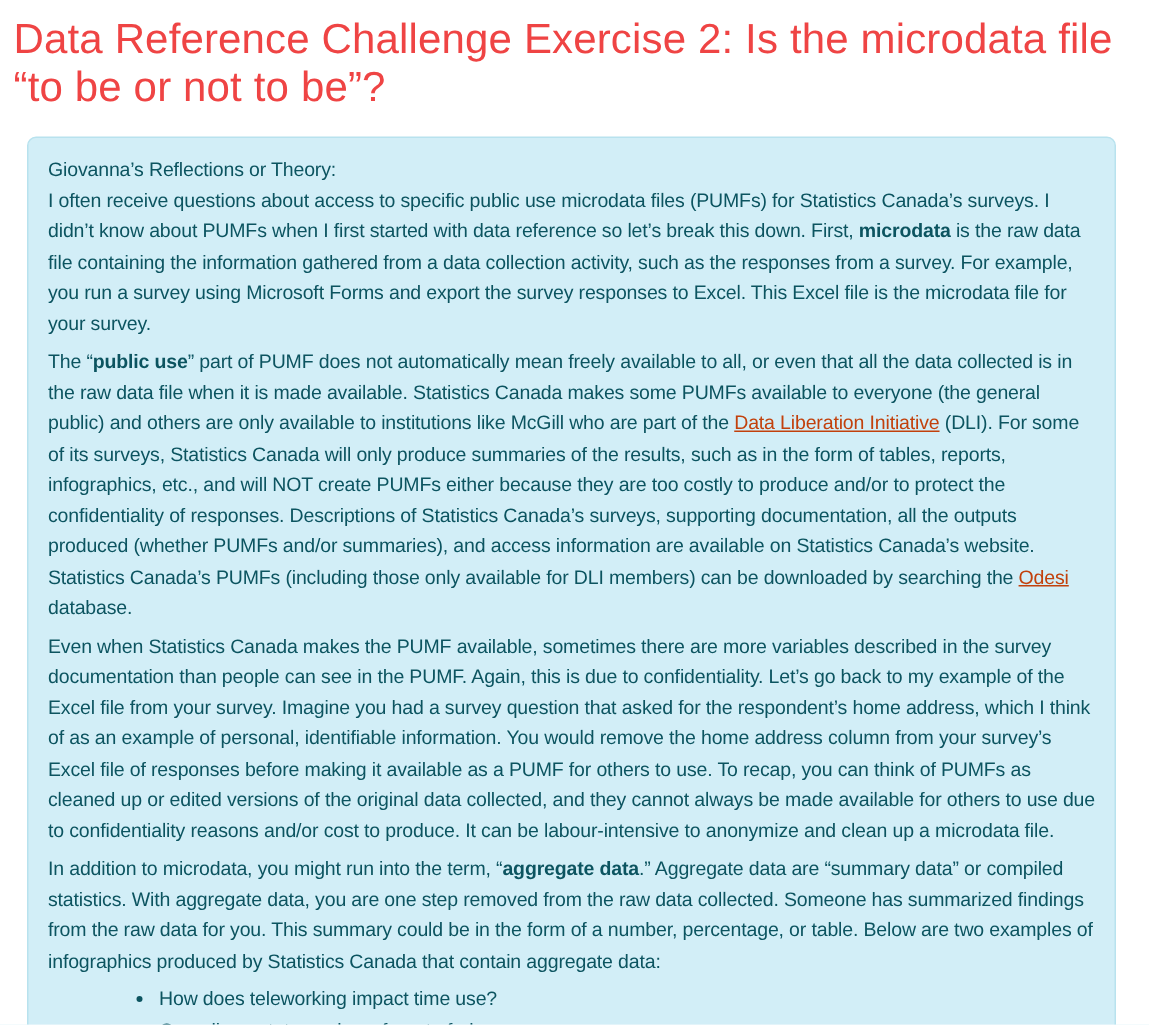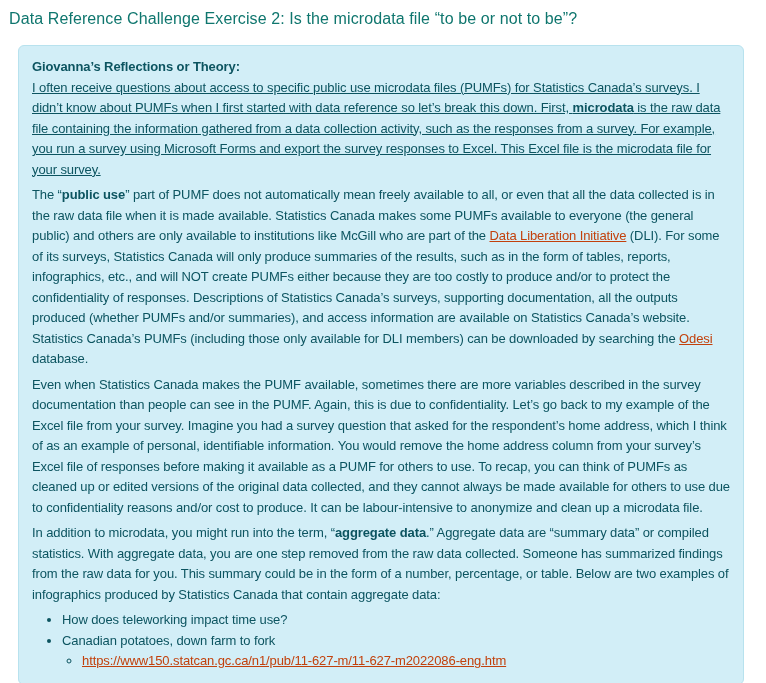--- a/index.html
+++ b/index.html
@@ -4,53 +4,53 @@
 <style>
   * { box-sizing: border-box; }
   html, body { margin: 0; padding: 0; background: #ffffff; }
   body {
     width: 766px; height: 683px;
     font-family: "Liberation Sans", "DejaVu Sans", sans-serif;
     padding: 8px 0 0 9px;
     overflow: hidden;
   }
   .page-title {
-    font-size: 16px;
+    font-size: 28px;
     font-weight: 400;
-    color: #0f766e;
+    color: #ef4444;
     margin: 2px 0 17px 0;
     letter-spacing: 0.1px;
   }
   .content-wrap { margin-left: 9px; width: 726px; }
   .panel {
     background: #d2eef7;
     border: 1px solid #b8e2ee;
     border-radius: 6px;
     padding: 11px 13px 12px 13px;
     color: #0c5460;
     font-size: 13px;
     line-height: 20.5px;
     letter-spacing: -0.1px;
   }
-  .panel-heading { font-weight: 700; }
+  .panel-heading { font-weight: 400; }
   .panel p { margin: 0 0 5px 0; }
-  .panel p:first-of-type { margin-top: 0; text-decoration: underline; }
+  .panel p:first-of-type { margin-top: 0; }
   .b { font-weight: 700; }
   a { color: #c2410c; text-decoration: underline; }
   ul.outer {
     margin: 5px 0 0 0;
     padding-left: 30px;
     list-style-type: disc;
   }
   ul.inner {
     margin: 0;
     padding-left: 20px;
     list-style-type: circle;
   }
-  ul.outer li { line-height: 20.5px; }
+  ul.outer li { line-height: 20.5px; margin-left: 44px; }
 </style>
 </head>
 <body>
 
 <h1 class="page-title">Data Reference Challenge Exercise 2: Is the microdata file “to be or not to be”?</h1>
 
 <div class="content-wrap">
 
   <div class="panel">
     <div class="panel-heading">Giovanna’s Reflections or Theory:</div>

